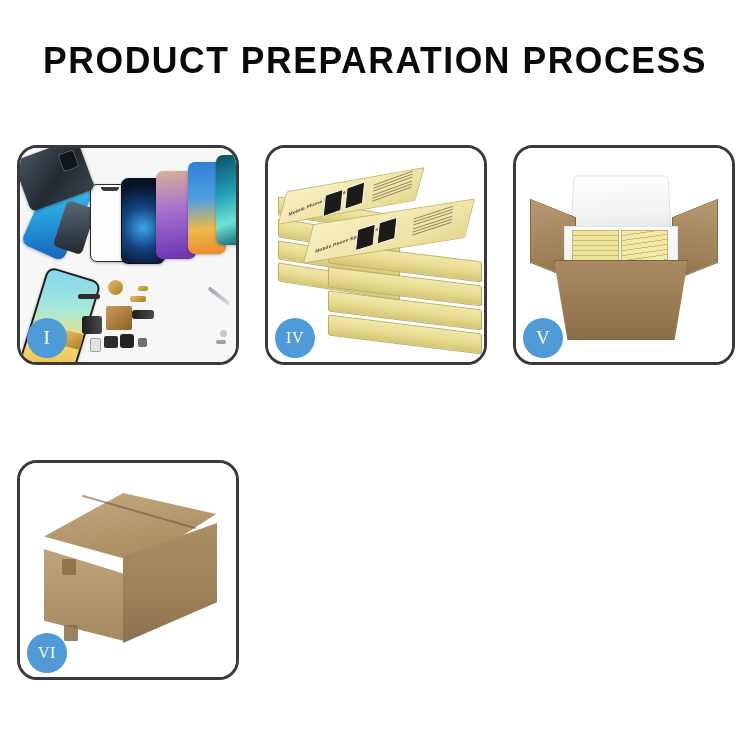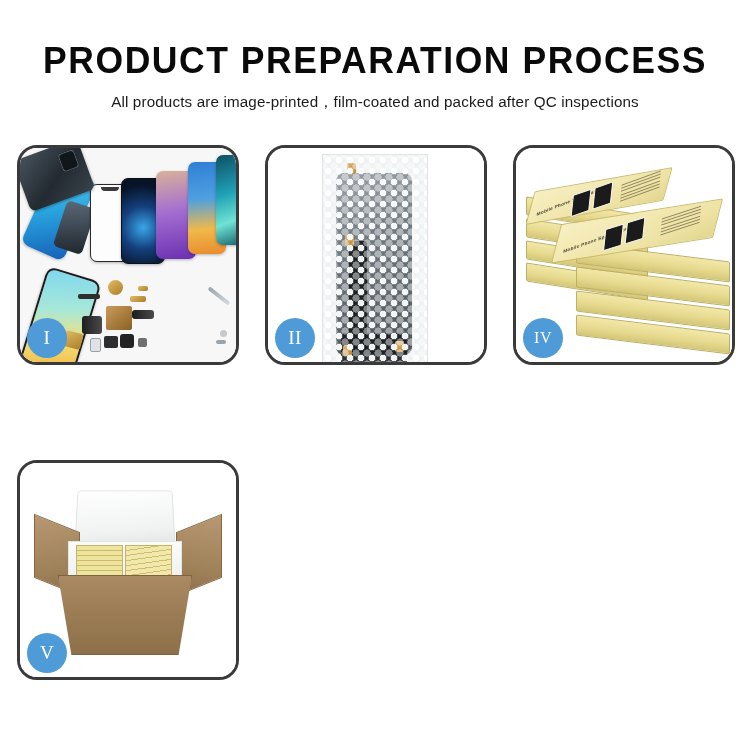--- a/index.html
+++ b/index.html
@@ -398,21 +398,20 @@
     width: 14px; height: 16px;
     background: rgba(138,110,73,.85);
     border-radius: 1px;
   }
 </style>
 </head>
 <body>
 
 <div class="header">
   <h1 class="title">PRODUCT PREPARATION PROCESS</h1>
-  <p class="subtitle">All products are image-printed，film-coated and packed after QC inspections</p>
 </div>
 
 <div class="grid">
 
   <div class="panel">
     <div class="panel-inner p1">
       <div class="ph ph-tealflat"></div>
       <div class="ph ph-white"></div>
       <div class="ph ph-dark"></div>
       <div class="ph ph-purple"></div>
@@ -433,36 +432,20 @@
       <div class="chip" style="left:100px;top:186px;width:14px;height:14px;background:#232323;border-radius:3px;"></div>
       <div class="chip" style="left:118px;top:190px;width:9px;height:9px;background:#6f6f6f;"></div>
       <div class="chip gold" style="left:44px;top:184px;width:18px;height:16px;border-radius:3px;transform:rotate(15deg);"></div>
       <div class="tool" style="left:186px;top:146px;width:26px;height:4px;transform:rotate(38deg);"></div>
       <div class="chip" style="left:196px;top:192px;width:10px;height:4px;background:#9aa2aa;"></div>
       <div class="chip" style="left:200px;top:182px;width:7px;height:7px;background:#c3c9cd;border-radius:50%;"></div>
     </div>
     <div class="badge">I</div>
   </div>
 
-  <div class="panel">
-    <div class="panel-inner" style="background:#ffffff;">
-      <div class="bw-bag">
-        <div class="bw-screen"></div>
-        <div class="bw-dark"></div>
-        <div class="bw-dark2"></div>
-        <div class="bw-tab" style="left:24px;top:8px;"></div>
-        <div class="bw-tab" style="left:22px;top:80px;"></div>
-        <div class="bw-tab" style="left:20px;top:190px;"></div>
-        <div class="bw-tab" style="left:72px;top:186px;"></div>
-        <div class="bubbles"></div>
-        <div class="bubbles2"></div>
-      </div>
-    </div>
-    <div class="badge">II</div>
-  </div>
 
 
   <div class="panel">
     <div class="panel-inner" style="background:#ffffff;">
       <div class="stack">
 
         <div class="bx" style="left:2px;top:34px;width:120px;height:17px;transform:skewY(9deg);"></div>
         <div class="bx" style="left:2px;top:56px;width:120px;height:17px;transform:skewY(9deg);"></div>
         <div class="bx" style="left:2px;top:78px;width:120px;height:17px;transform:skewY(9deg);"></div>
         <div class="bx" style="left:2px;top:100px;width:120px;height:17px;transform:skewY(9deg);"></div>
@@ -516,14 +499,25 @@
       <div class="v-foam"></div>
       <div class="v-contents">
         <div class="v-stacks"></div>
         <div class="v-stacks tilt"></div>
       </div>
       <div class="v-boxbody"></div>
     </div>
     <div class="badge">V</div>
   </div>
 
+  <div class="panel">
+    <div class="panel-inner" style="background:#ffffff;">
+      <div class="vi-top"></div>
+      <div class="vi-left"></div>
+      <div class="vi-right"></div>
+      <div class="vi-seam"></div>
+      <div class="vi-tape" style="left:42px;top:96px;"></div>
+      <div class="vi-tape" style="left:44px;top:162px;"></div>
+    </div>
+    <div class="badge wide">VI</div>
+  </div>
 
 </div>
 
 </body></html>

